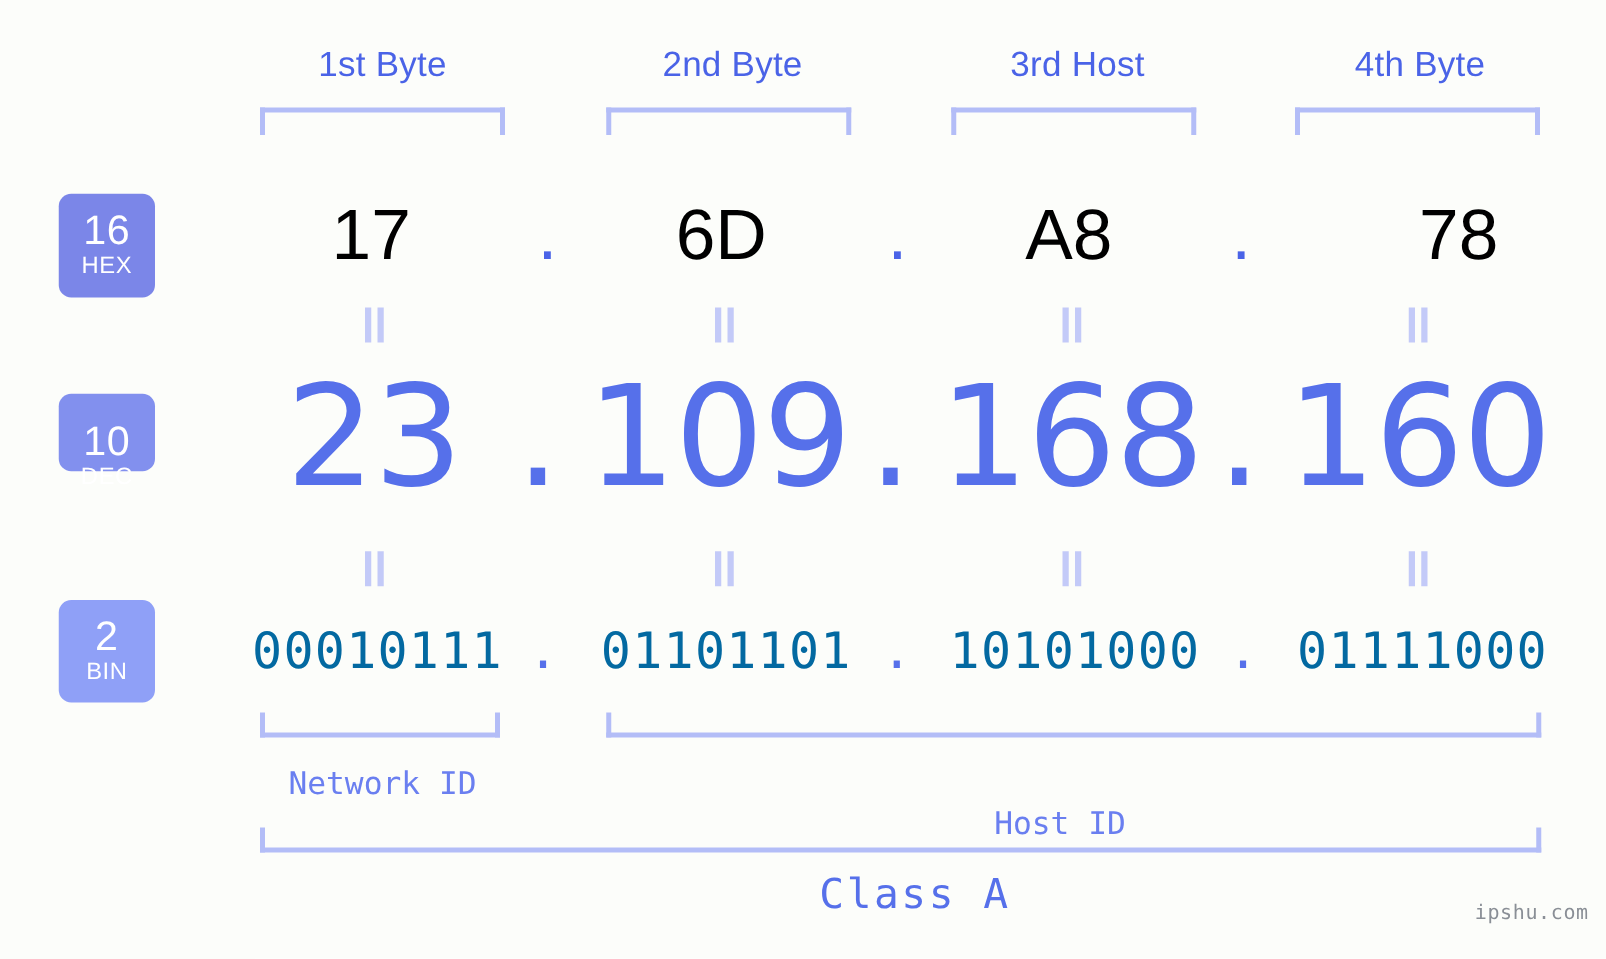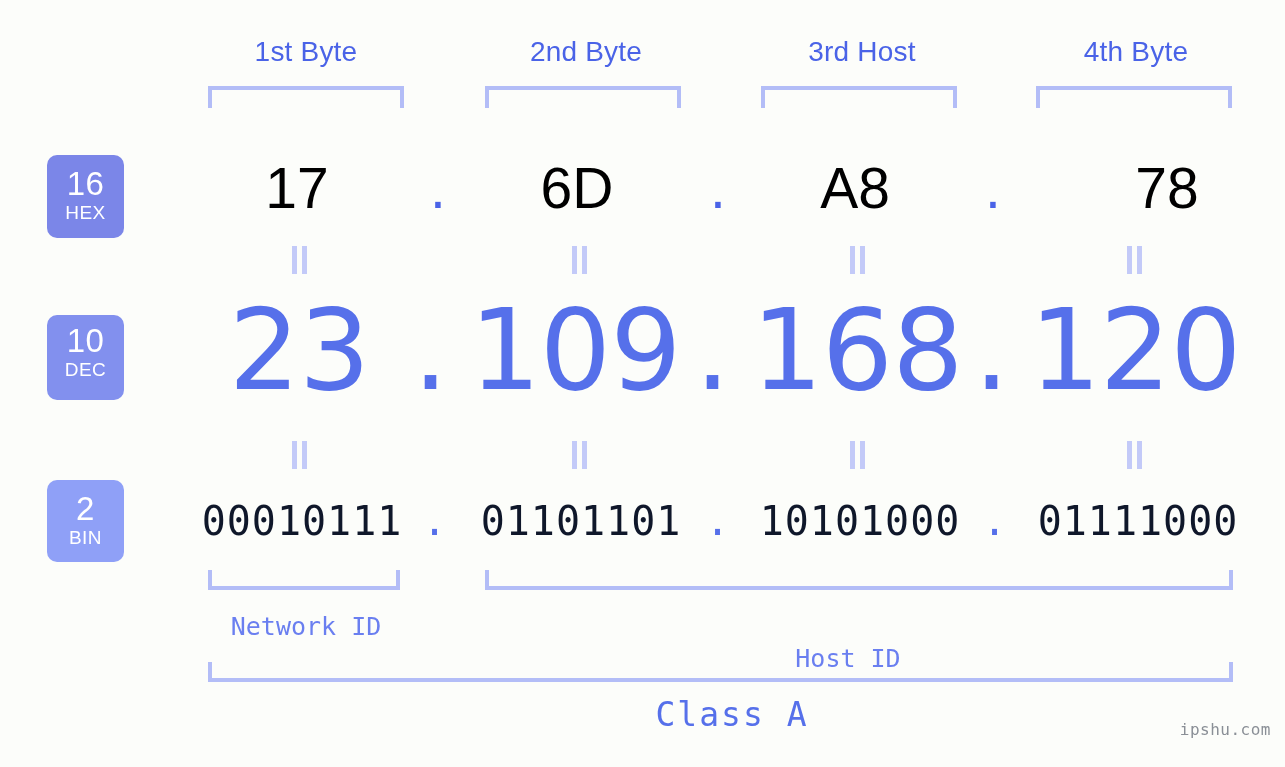--- a/index.html
+++ b/index.html
@@ -67,21 +67,21 @@
     font-weight: 400;
     letter-spacing: 0.5px;
   }
   .badge .nm {
     display: block;
     font-size: 19px;
     line-height: 22px;
     letter-spacing: 0.5px;
   }
   #badge-hex { top: 155px; height: 83px; padding-top: 11px; background: #7b86e8; }
-  #badge-dec { top: 315px; height: 85px; padding-top: 8px; background: #8290ee; }
+  #badge-dec { top: 315px; height: 62px; padding-top: 20px; background: #8290ee; }
   #badge-bin { top: 480px; height: 82px; padding-top: 11px; background: #8fa0f7; }
 
   
   .row-cell {
     position: absolute;
     text-align: center;
     white-space: nowrap;
   }
 
   .hexrow .row-cell {
@@ -117,21 +117,21 @@
     font-size: 112px;
     color: #5670ea;
     font-family: "DejaVu Sans", sans-serif;
   }
 
   .binrow .row-cell {
     top: 490px;
     height: 62px;
     line-height: 62px;
     font-size: 40px;
-    color: #0f172a;
+    color: #0369a1;
     font-family: "DejaVu Sans Mono", monospace;
     letter-spacing: 1px;
   }
   .binrow .dot {
     top: 490px;
     height: 62px;
     line-height: 62px;
     font-size: 40px;
     color: #5670ea;
     font-family: "DejaVu Sans Mono", monospace;
@@ -240,21 +240,21 @@
       <i class="b"></i>
     </div>
 
   <div class="decrow">
     <div class="row-cell" style="left:188px;width:222px;">23</div>
     <div class="row-cell dot" style="left:400px;width:60px;">.</div>
     <div class="row-cell" style="left:455px;width:240px;">109</div>
     <div class="row-cell dot" style="left:682px;width:60px;">.</div>
     <div class="row-cell" style="left:737px;width:240px;">168</div>
     <div class="row-cell dot" style="left:961px;width:60px;">.</div>
-    <div class="row-cell" style="left:1015px;width:240px;">120</div>
+    <div class="row-cell" style="left:1015px;width:240px;">160</div>
   </div>
 
   <div class="eq" style="left:291px;top:441px;">
       <i class="a"></i>
       <i class="b"></i>
     </div>
   <div class="eq" style="left:571px;top:441px;">
       <i class="a"></i>
       <i class="b"></i>
     </div>

